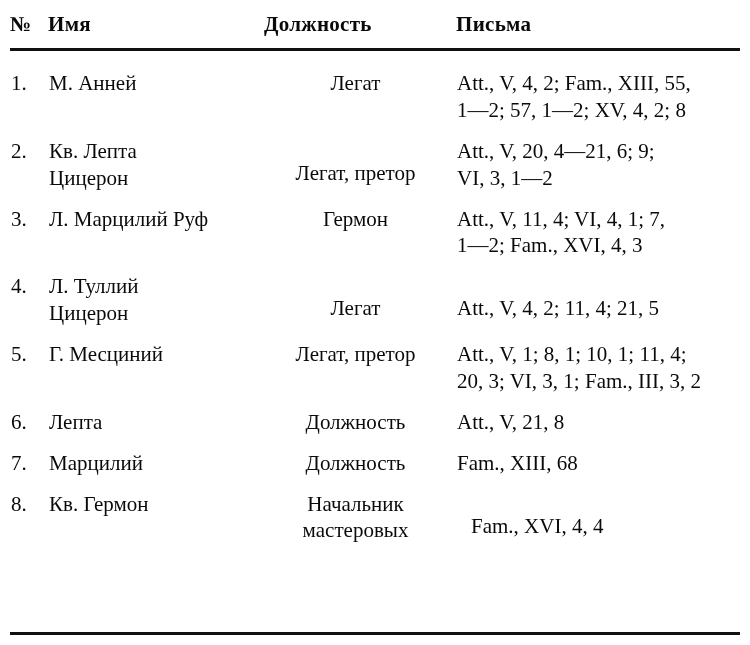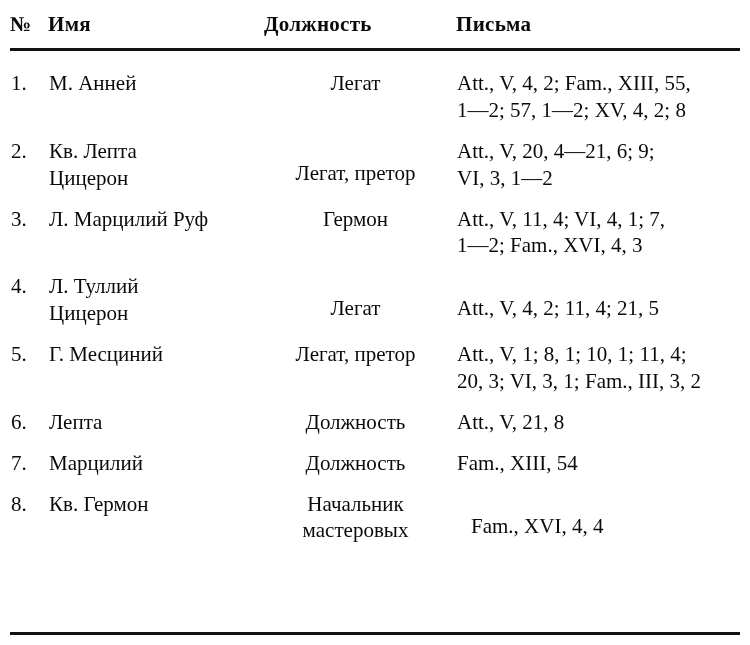--- a/index.html
+++ b/index.html
@@ -172,21 +172,21 @@
         </td>
       </tr>
 
       <tr>
         <td class="num">7.</td>
         <td class="name">
           <span class="line2">Марцилий</span>
         </td>
         <td class="role">Должность</td>
         <td class="letters">
-          <span class="line2">Fam., XIII, 54</span>
+          <span class="line2">Fam., XIII, 68</span>
         </td>
       </tr>
 
       <tr>
         <td class="num">8.</td>
         <td class="name">
           <span class="line2">Кв. Гермон</span>
         </td>
         <td class="role">
           <span class="line2">Начальник</span>

